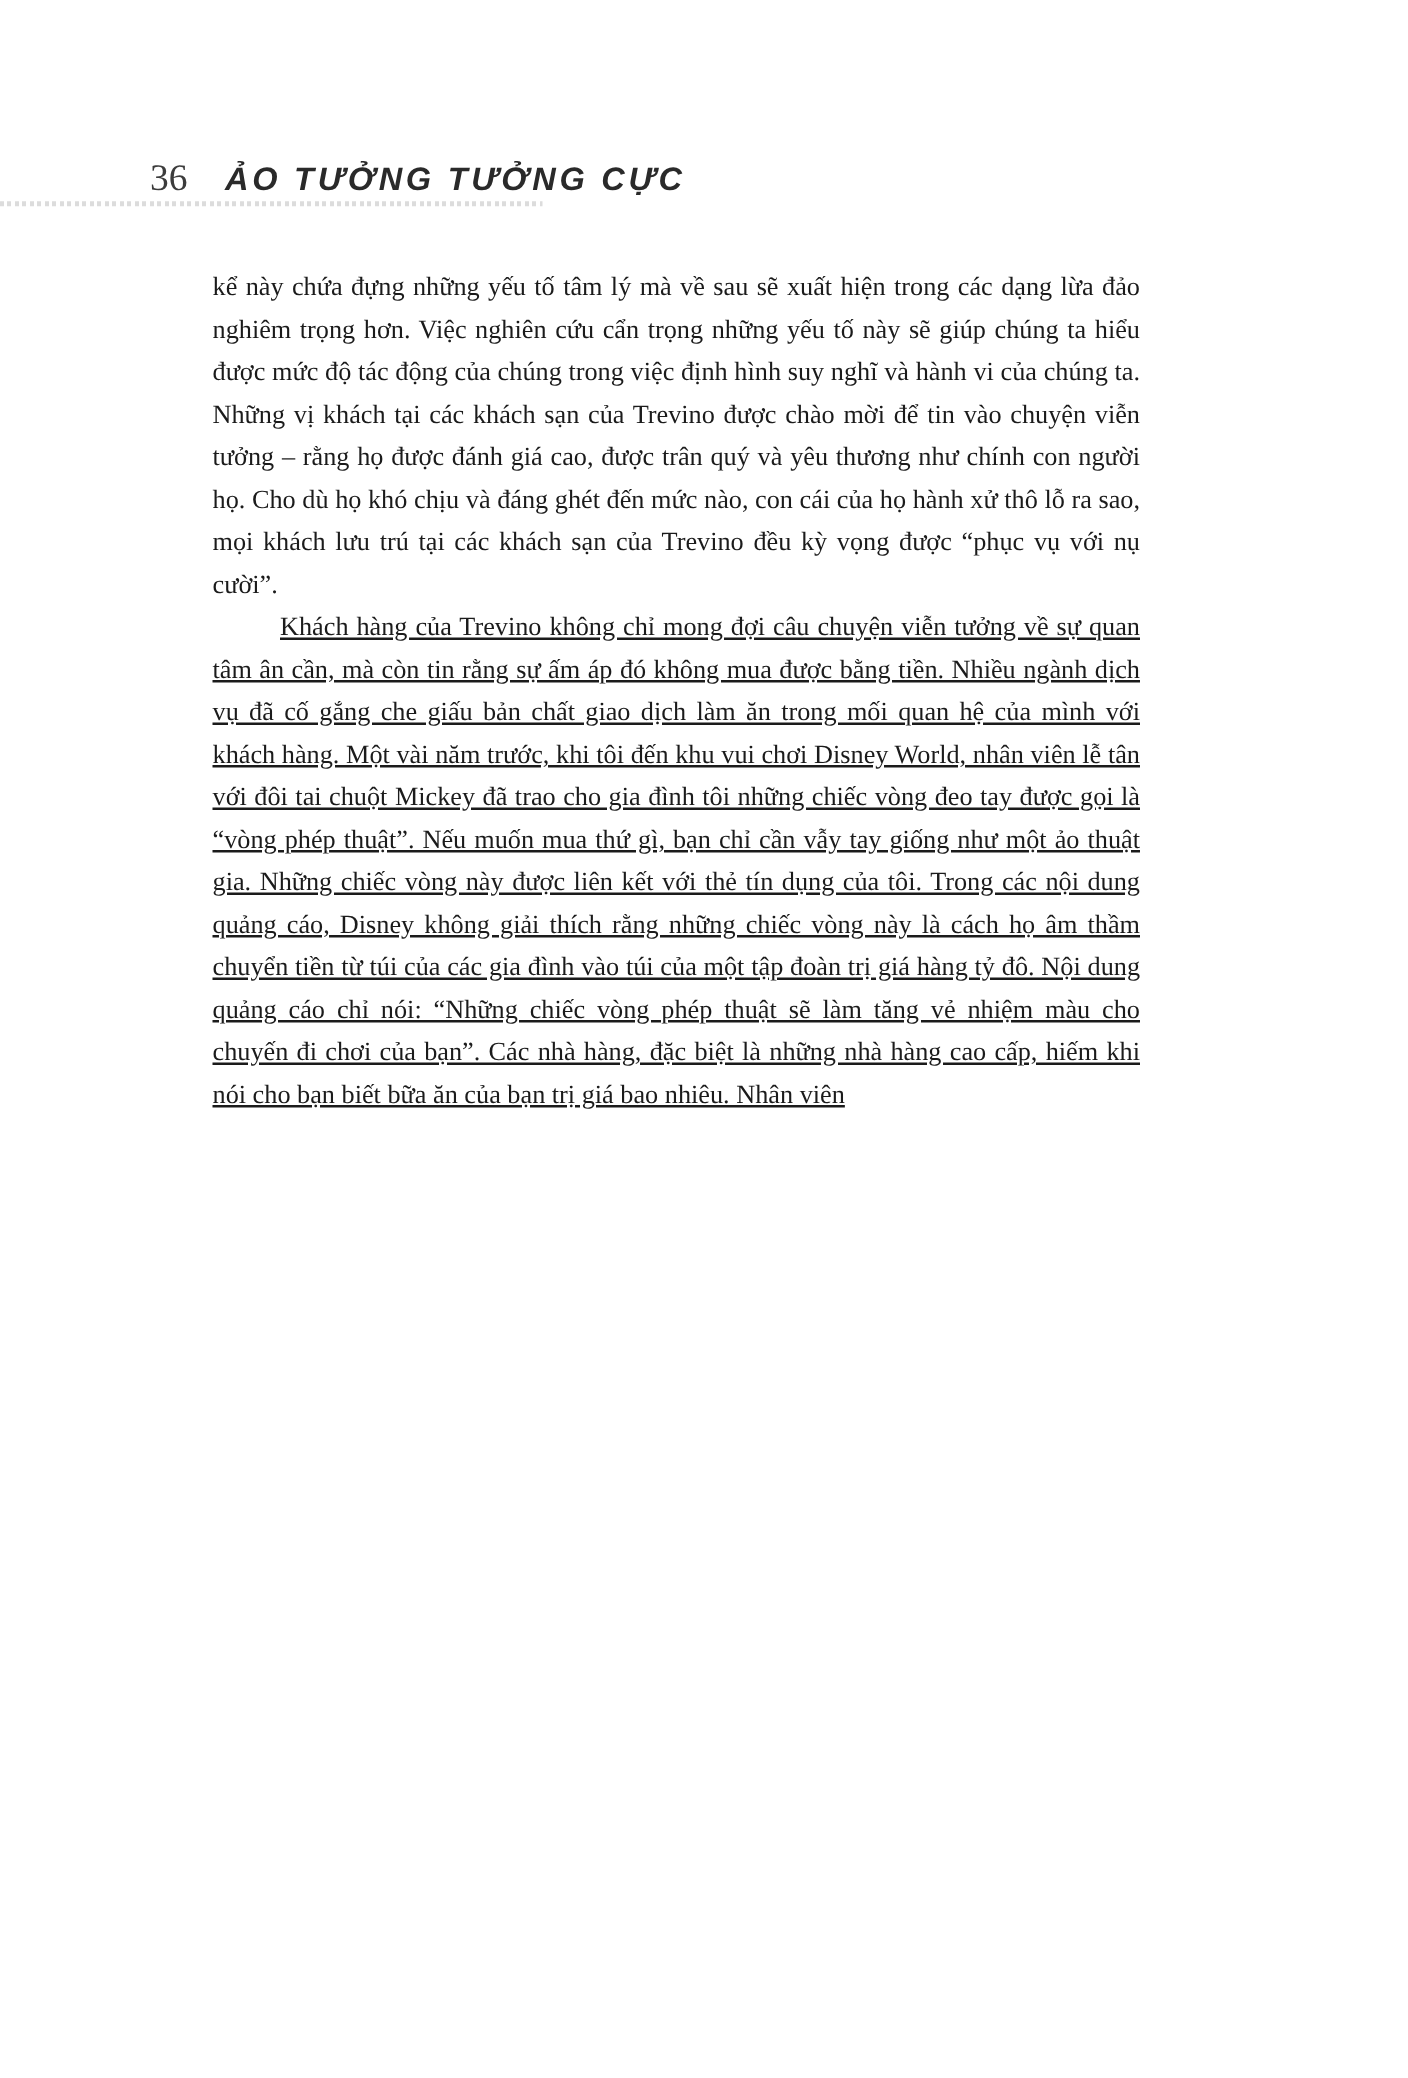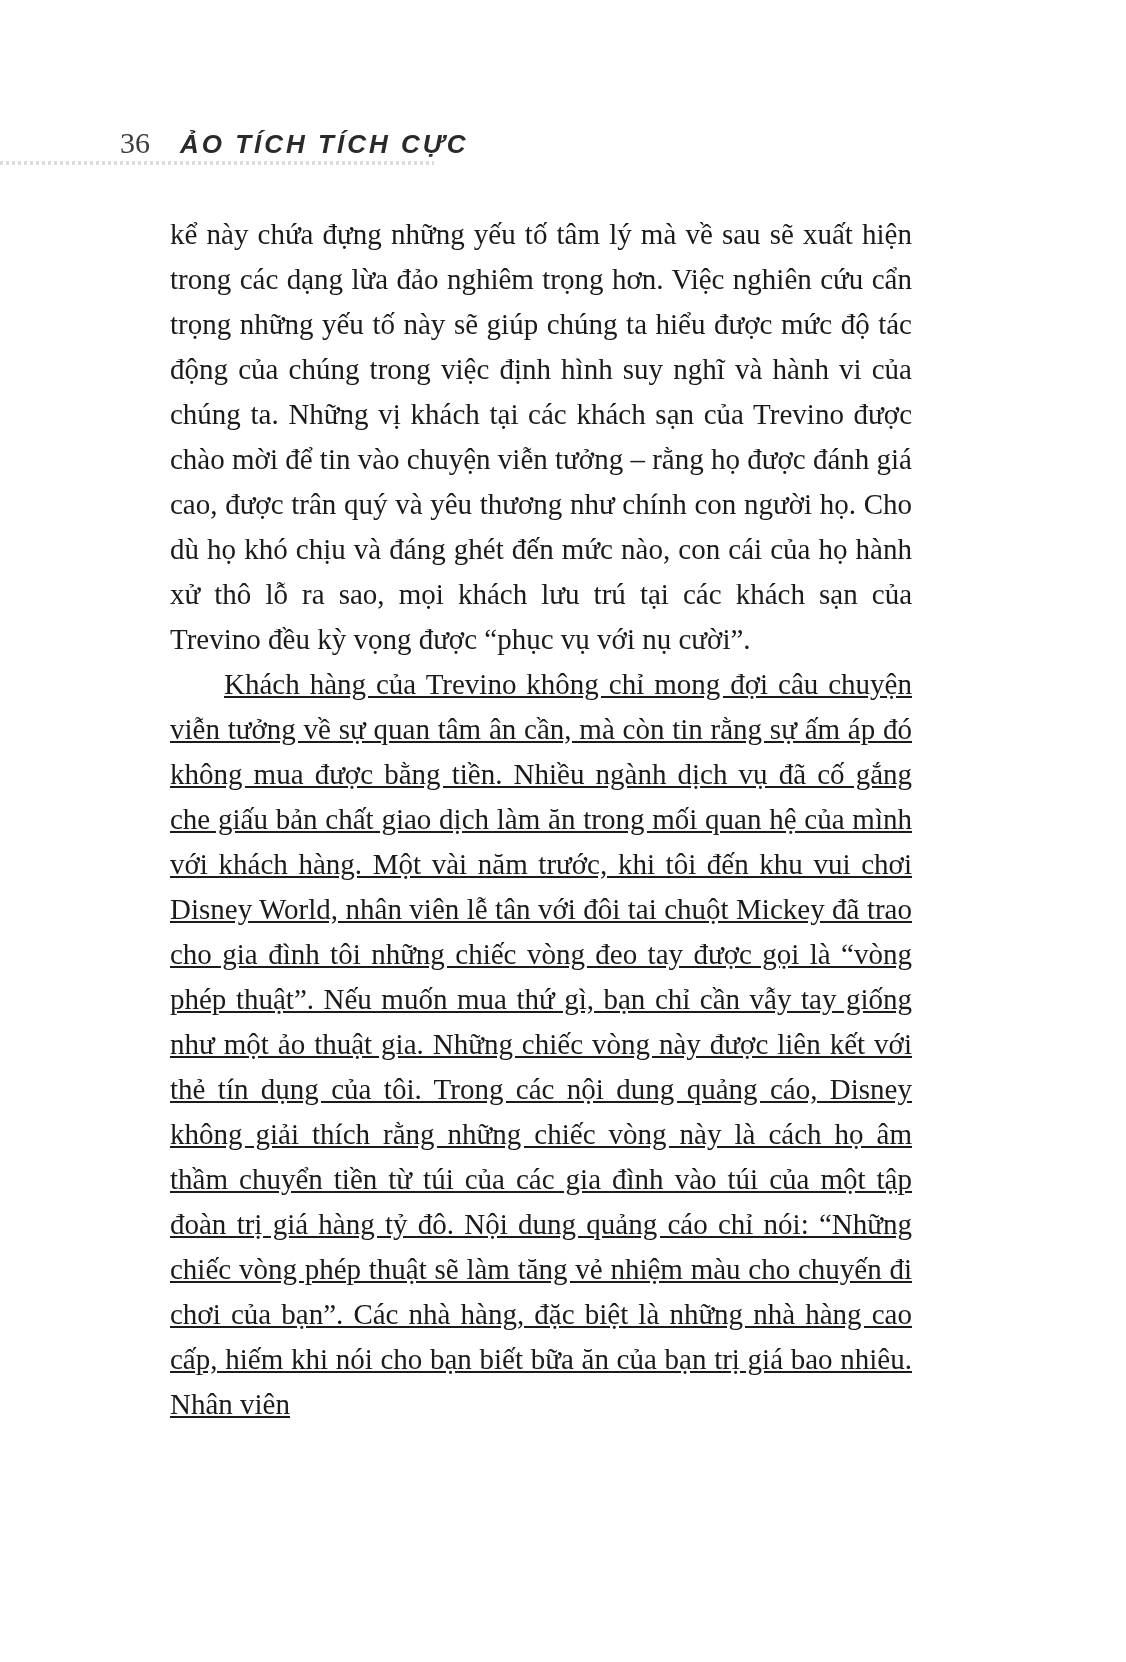--- a/index.html
+++ b/index.html
@@ -13,21 +13,21 @@
     height: 1662px;
     background: #ffffff;
     overflow: hidden;
     font-family: "Liberation Serif", "DejaVu Serif", serif;
   }
   .header {
     position: absolute;
     left: 120px;
     top: 126px;
     display: flex;
-    align-items: flex-end;
+    align-items: center;
     white-space: nowrap;
   }
   .page-number {
     font-size: 30px;
     color: #3c3c3c;
     font-family: "Liberation Serif", "DejaVu Serif", serif;
   }
   .header-title {
     margin-left: 30px;
     font-family: "Liberation Sans", "DejaVu Sans", sans-serif;
@@ -48,41 +48,41 @@
       #dcdcdc 0 3px,
       rgba(220,220,220,0) 3px 6px
     );
   }
   .text-block {
     position: absolute;
     left: 170px;
     top: 212px;
     width: 742px;
     text-align: justify;
-    font-size: 29px;
-    line-height: 45px;
+    font-size: 21px;
+    line-height: 34px;
     color: #1b1b1b;
   }
   .para {
     margin: 0;
     padding: 0;
   }
   .para.indented {
     text-indent: 54px;
     text-decoration: underline;
   }
 </style>
 </head>
 <body>
 
 <div class="page">
 
   <div class="header">
     <span class="page-number">36</span>
-    <span class="header-title">ẢO TÍCH TÍCH CỰC</span>
+    <span class="header-title">ẢO TƯỞNG TƯỞNG CỰC</span>
   </div>
 
   <div class="header-rule"></div>
 
   <div class="text-block">
     <p class="para">kể này chứa đựng những yếu tố tâm lý mà về sau sẽ xuất hiện trong các dạng lừa đảo nghiêm trọng hơn. Việc nghiên cứu cẩn trọng những yếu tố này sẽ giúp chúng ta hiểu được mức độ tác động của chúng trong việc định hình suy nghĩ và hành vi của chúng ta. Những vị khách tại các khách sạn của Trevino được chào mời để tin vào chuyện viễn tưởng – rằng họ được đánh giá cao, được trân quý và yêu thương như chính con người họ. Cho dù họ khó chịu và đáng ghét đến mức nào, con cái của họ hành xử thô lỗ ra sao, mọi khách lưu trú tại các khách sạn của Trevino đều kỳ vọng được “phục vụ với nụ cười”.</p>
     <p class="para indented">Khách hàng của Trevino không chỉ mong đợi câu chuyện viễn tưởng về sự quan tâm ân cần, mà còn tin rằng sự ấm áp đó không mua được bằng tiền. Nhiều ngành dịch vụ đã cố gắng che giấu bản chất giao dịch làm ăn trong mối quan hệ của mình với khách hàng. Một vài năm trước, khi tôi đến khu vui chơi Disney World, nhân viên lễ tân với đôi tai chuột Mickey đã trao cho gia đình tôi những chiếc vòng đeo tay được gọi là “vòng phép thuật”. Nếu muốn mua thứ gì, bạn chỉ cần vẫy tay giống như một ảo thuật gia. Những chiếc vòng này được liên kết với thẻ tín dụng của tôi. Trong các nội dung quảng cáo, Disney không giải thích rằng những chiếc vòng này là cách họ âm thầm chuyển tiền từ túi của các gia đình vào túi của một tập đoàn trị giá hàng tỷ đô. Nội dung quảng cáo chỉ nói: “Những chiếc vòng phép thuật sẽ làm tăng vẻ nhiệm màu cho chuyến đi chơi của bạn”. Các nhà hàng, đặc biệt là những nhà hàng cao cấp, hiếm khi nói cho bạn biết bữa ăn của bạn trị giá bao nhiêu. Nhân viên</p>
   </div>
 
 </div>

